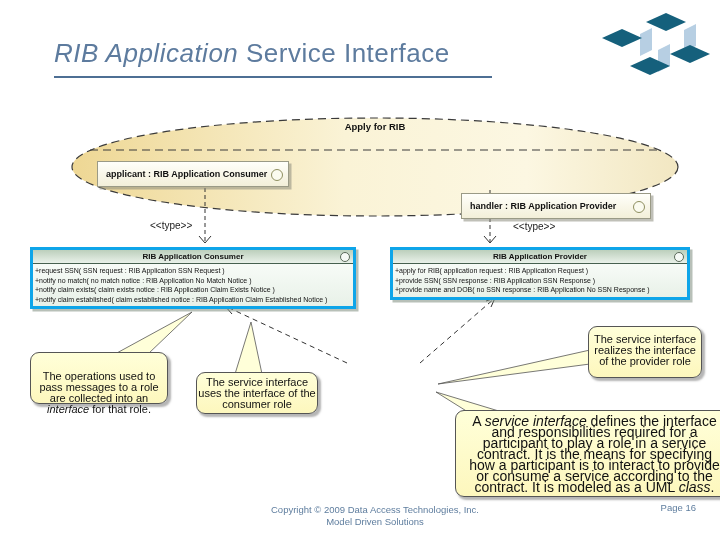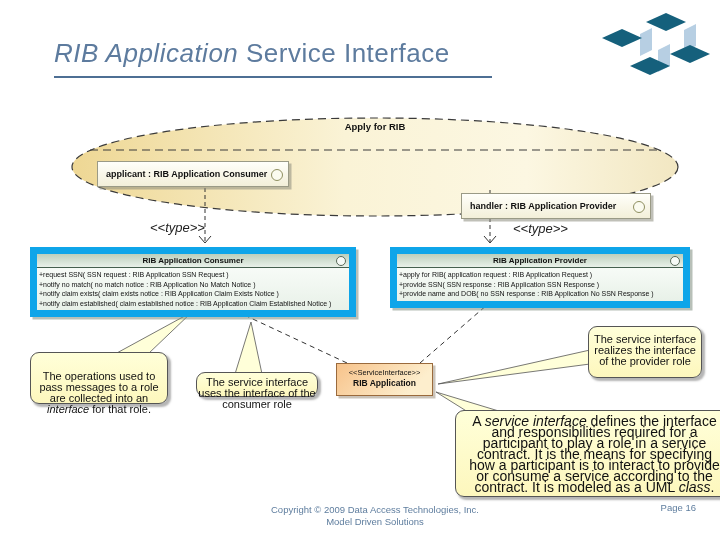--- a/index.html
+++ b/index.html
@@ -19,49 +19,49 @@
   .collab-name .nm{font-size:9.5px;font-weight:bold;margin-top:1px;}
   
   .role{
     height:26px;border:1px solid #9a9a86;background:linear-gradient(180deg,#fffffa,#f3efd9);
     box-shadow:2.5px 2.5px 0 rgba(140,140,125,.55);
     display:flex;align-items:center;font-size:9px;font-weight:bold;color:#111;
     padding:0 18px 0 8px;white-space:nowrap;
   }
   .role .ball{position:absolute;right:5px;top:7px;width:10px;height:10px;border:1px solid #8f8f60;border-radius:50%;background:#fbfbef;}
   
-  .uml-class{border:7px solid #0ea5e9;box-shadow:2.5px 2.5px 0 rgba(125,140,125,.55);background:#14b8a6;}
+  .uml-class{border:3px solid #0ea5e9;box-shadow:2.5px 2.5px 0 rgba(125,140,125,.55);background:#14b8a6;}
   .uml-class .hd{
     position:relative;height:13px;border-bottom:1px solid #46604f;
     background:linear-gradient(180deg,#bccfbc,#e9f1e9);
     font-size:8px;font-weight:bold;color:#111;text-align:center;line-height:13px;
   }
   .uml-class .hd .ball{position:absolute;right:3px;top:2px;width:8px;height:8px;border:1px solid #5a6a5a;border-radius:50%;background:#f6faf6;}
   .uml-class .ops{padding:2px 2px;background:linear-gradient(180deg,#f7fbf7,#e8f1e8);}
   .uml-class .ops div{font-size:7px;line-height:9.5px;color:#111;white-space:nowrap;overflow:hidden;}
   
-  .type-label{font-size:13px;color:#222;font-style:italic;}
+  .type-label{font-size:10px;color:#222;}
   
   .si-box{
     left:336px;top:363px;width:97px;height:33px;border:1px solid #9a6a3c;
     background:linear-gradient(135deg,#f7c38b,#fdeecd 80%);
     box-shadow:2.5px 2.5px 0 rgba(150,135,115,.5);
     text-align:center;color:#111;padding-top:4px;
   }
   .si-box .st{font-size:7.5px;}
   .si-box .nm{font-size:8.5px;font-weight:bold;margin-top:1px;}
   
   .callout{
     border:1px solid #555;border-radius:9px;background:linear-gradient(180deg,#ffffd9,#fdf7bd);
     box-shadow:2.5px 2.5px 2px rgba(120,120,120,.55);
     font-size:11px;line-height:11px;color:#111;text-align:center;
   }
   .callout .it{font-style:italic;}
   .co-left{left:30px;top:352px;width:138px;height:52px;padding-top:18px;}
-  .co-mid{left:196px;top:372px;width:122px;height:25px;padding-top:4px;}
+  .co-mid{left:196px;top:372px;width:122px;height:42px;padding-top:4px;}
   .co-right{left:588px;top:326px;width:114px;height:52px;padding-top:7px;}
   .co-bottom{left:455px;top:410px;width:279px;height:87px;padding:5px 8px;font-size:14px;line-height:11px;}
   
   .footer-copy{left:218px;top:504px;width:314px;text-align:center;font-size:9.5px;line-height:12px;color:#5e7d9e;}
   .footer-date{left:550px;top:502px;width:146px;text-align:right;font-size:9.5px;line-height:12px;color:#5e7d9e;}
   svg.layer{position:absolute;left:0;top:0;}
 </style>
 </head>
 <body>
 
@@ -145,24 +145,20 @@
       <span>RIB Application Provider</span>
       <span class="ball"></span>
     </div>
     <div class="ops">
       <div>+apply for RIB( application request : RIB Application Request )</div>
       <div>+provide SSN( SSN response : RIB Application SSN Response )</div>
       <div>+provide name and DOB( no SSN response : RIB Application No SSN Response )</div>
     </div>
   </div>
 
-  <div class="abs si-box">
-    <div class="st">&lt;&lt;ServiceInterface&gt;&gt;</div>
-    <div class="nm">RIB Application</div>
-  </div>
 
   <div class="abs callout co-left">
     <span>The operations used to pass messages to a role are collected into an </span><span class="it">interface</span><span> for that role.</span>
   </div>
   <div class="abs callout co-mid">
     <span>The service interface uses the interface of the consumer role</span>
   </div>
   <div class="abs callout co-right">
     <span>The service interface realizes the interface of the provider role</span>
   </div>

